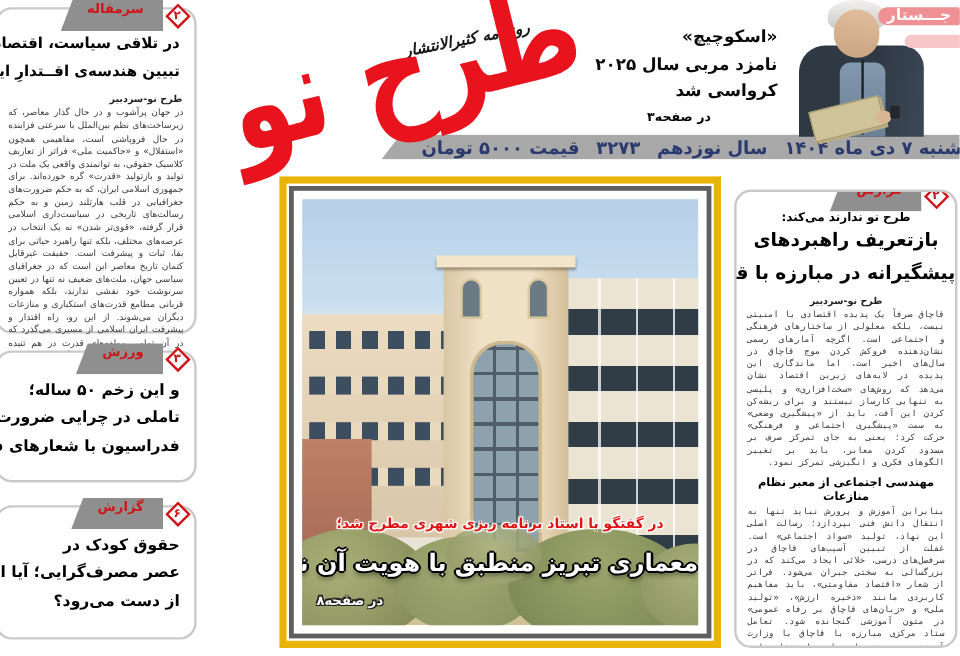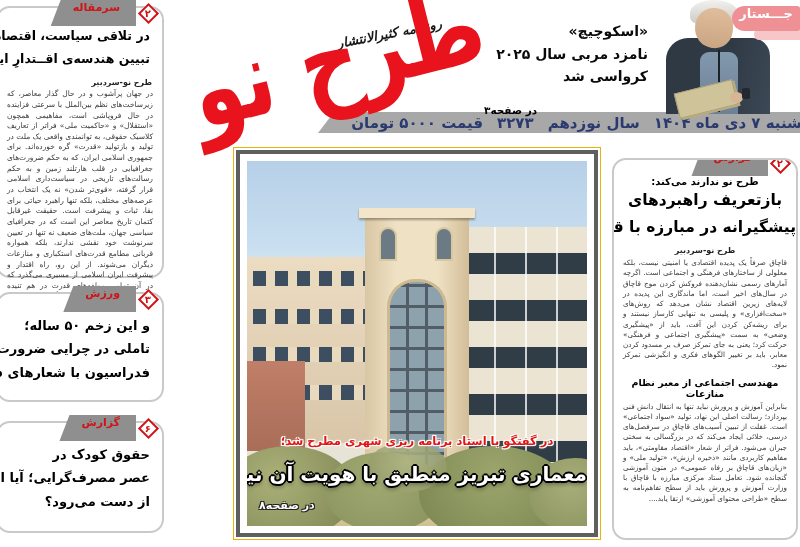--- a/index.html
+++ b/index.html
@@ -3,21 +3,21 @@
 <meta charset="utf-8">
 <style>
   * { box-sizing: border-box; margin: 0; padding: 0; }
   html,body { background:#e9e9e9; }
   .page {
     position: relative; width: 800px; height: 547px; overflow: hidden;
     background: #fff; direction: rtl;
     font-family: "DejaVu Sans", sans-serif; color:#111;
   }
   
-  .corner-label{ position:absolute; right:0; top:6px; width:68px; height:25px;
+  .corner-label{ position:absolute; right:0; top:6px; width:68px; height:15px;
     background:#ee9094; border-radius:14px 3px 3px 14px; color:#fff;
     font-weight:bold; font-size:13px; display:flex; align-items:flex-start; justify-content:center; z-index:6;}
   .corner-label-under{ position:absolute; right:0; top:29px; width:46px; height:11px;
     background:#f6c6c8; border-radius:8px 0 0 8px; z-index:5;}
   
   .coach{ position:absolute; right:12px; top:0; width:138px; height:114px; z-index:4;}
   .coach-hair{ position:absolute; left:40px; top:0px; width:48px; height:26px;
     background:linear-gradient(#f2f1ef,#c9c7c2); border-radius:50% 50% 35% 35%;}
   .coach-head{ position:absolute; left:45px; top:8px; width:38px; height:40px;
     background:linear-gradient(#e0bd9c,#caa583); border-radius:48% 48% 46% 50%; transform:rotate(6deg);}
@@ -26,21 +26,21 @@
   .coach-panel{ position:absolute; left:50px; top:52px; width:38px; height:62px;
     background:linear-gradient(#8298ad,#6c8096); border-radius:9px 9px 0 0;}
   .coach-zip{ position:absolute; left:68px; top:50px; width:2px; height:62px; background:#1c2229;}
   .coach-paper{ position:absolute; left:26px; top:86px; width:60px; height:26px;
     background:#cfc39a; border:1px solid #a99c74; transform:rotate(-14deg); box-shadow:2px 2px 0 #b8ab80;}
   .coach-hand{ position:absolute; left:80px; top:92px; width:13px; height:11px; background:#d8b595; border-radius:50%;}
   .coach-watch{ position:absolute; left:92px; top:88px; width:8px; height:11px; background:#23282e; border-radius:2px;}
   
   .teaser{ position:absolute; right:152px; top:20px; width:210px; text-align:right; z-index:4;}
   .teaser .t-line{ font-size:14px; font-weight:bold; line-height:1.62; white-space:nowrap; color:#0a0a0a;}
-  .teaser .t-page{ font-size:10.5px; font-weight:bold; margin-top:16px; padding-left:46px; text-align:left; color:#000;}
+  .teaser .t-page{ font-size:10.5px; font-weight:bold; margin-top:4px; padding-left:46px; text-align:center; color:#000;}
   
   .tagline{ position:absolute; right:358px; top:26px; font-size:13px; font-style:italic; font-weight:bold;
     color:#171717; transform:rotate(-11deg); z-index:3; white-space:nowrap;}
   .logo{ position:absolute; left:236px; top:-20px; width:252px; height:168px; z-index:5;
     font-size:82px; font-weight:bold; color:#e8131d; line-height:150px; text-align:center;
     transform:rotate(-14deg) scale(1,1.3); white-space:nowrap; pointer-events:none;}
   
   .datebar{ position:absolute; left:318px; top:112px; width:482px; height:21px; background:#a8a8a8;
     clip-path:polygon(16px 0,100% 0,100% 100%,0 100%); z-index:2;
     display:flex; align-items:center; justify-content:center; gap:14px; padding-right:10px; padding-left:60px;}
@@ -60,21 +60,21 @@
   .left-box2{ left:-4px; top:292px; width:168px; height:110px;}
   .left-box3{ left:-4px; top:421px; width:168px; height:112px;}
   .left-box1 .hl-line{ font-size:12.5px; line-height:1.85;}
   .left-box2 .hl-line,.left-box3 .hl-line{ font-size:13px; line-height:1.8;}
   .box-headline{ margin-top:16px;}
   .left-box2 .box-headline,.left-box3 .box-headline{ margin-top:20px;}
   .box-byline{ font-size:8px; font-weight:bold; text-align:right; padding:8px 10px 2px; color:#222;}
   .box-body{ font-size:7.5px; color:#3a3a3a; text-align:justify; line-height:1.42; padding:0 9px 8px; }
   
   .photo-frame{ position:absolute; left:233px; top:147px; width:368px; height:393px;
-    background:#fff; border:1px solid #eab308; padding:2px;}
+    background:#fff; border:6px solid #eab308; padding:2px;}
   .photo-dark{ width:100%; height:100%; border:4px solid #5f5f5f; background:#fff; padding:7px;}
   .photo-img{ position:relative; width:100%; height:100%; overflow:hidden;
     background:linear-gradient(#b7d0e8 0%, #c9dff0 24%, #dbe6ec 30%, #e7e3d6 34%);}
   .bldg{ position:absolute;}
   .bldg-left{ left:0; top:96px; width:138px; height:186px; background:linear-gradient(#ecdcC2,#d9c6a9);}
   .bldg-left .wrow{ position:absolute; left:6px; right:6px; height:15px;
     background:repeating-linear-gradient(90deg,#3d4e60 0 13px,#e9dabd 13px 22px);}
   .bldg-left .wrow.r1{top:14px;} .bldg-left .wrow.r2{top:52px;} .bldg-left .wrow.r3{top:90px;} .bldg-left .wrow.r4{top:128px;}
   .bldg-brick{ left:0; top:200px; width:58px; height:90px; background:linear-gradient(#c07f68,#a96d58); z-index:1;}
   .bldg-center{ left:118px; top:56px; width:104px; height:256px;
@@ -109,21 +109,21 @@
     text-shadow:-1px -1px 0 #000,1px -1px 0 #000,-1px 1px 0 #000,1px 1px 0 #000,0 -2px 0 #000,0 2px 0 #000,-2px 0 0 #000,2px 0 0 #000,0 3px 4px rgba(0,0,0,.45);}
   .photo-pageref{ position:absolute; bottom:14px; left:12px; z-index:6;
     font-size:11px; font-weight:bold; color:#fff;
     text-shadow:1px 1px 0 #222,-1px -1px 0 #222,1px -1px 0 #222,-1px 1px 0 #222;}
   
   .report-box{ right:2px; top:158px; width:186px; height:382px; overflow:hidden;}
   .report-box .box-head{ top:-10px; right:8px;}
   .report-kicker{ font-size:10px; font-weight:bold; text-align:center; margin-top:16px; color:#000;}
   .report-headline .hl-line{ text-align:center; padding:0; font-size:15.5px; line-height:1.75; white-space:nowrap;}
   .report-byline{ font-size:8px; font-weight:bold; text-align:center; margin-top:5px; color:#222;}
-  .report-body{ font-size:7.2px; color:#3a3a3a; text-align:justify; line-height:1.42; padding:3px 9px 0;}
+  .report-body{ font-size:7.2px; color:#3a3a3a; text-align:justify; line-height:1.42; padding:3px 9px 0;font-family:Liberation Mono, monospace;}
   .report-subhead{ font-size:9.5px; font-weight:bold; text-align:center; margin-top:6px; color:#000;}
 </style>
 </head>
 <body>
 
 <div class="page">
 
   <div class="corner-label">
     <span>جـــستار</span>
   </div>

